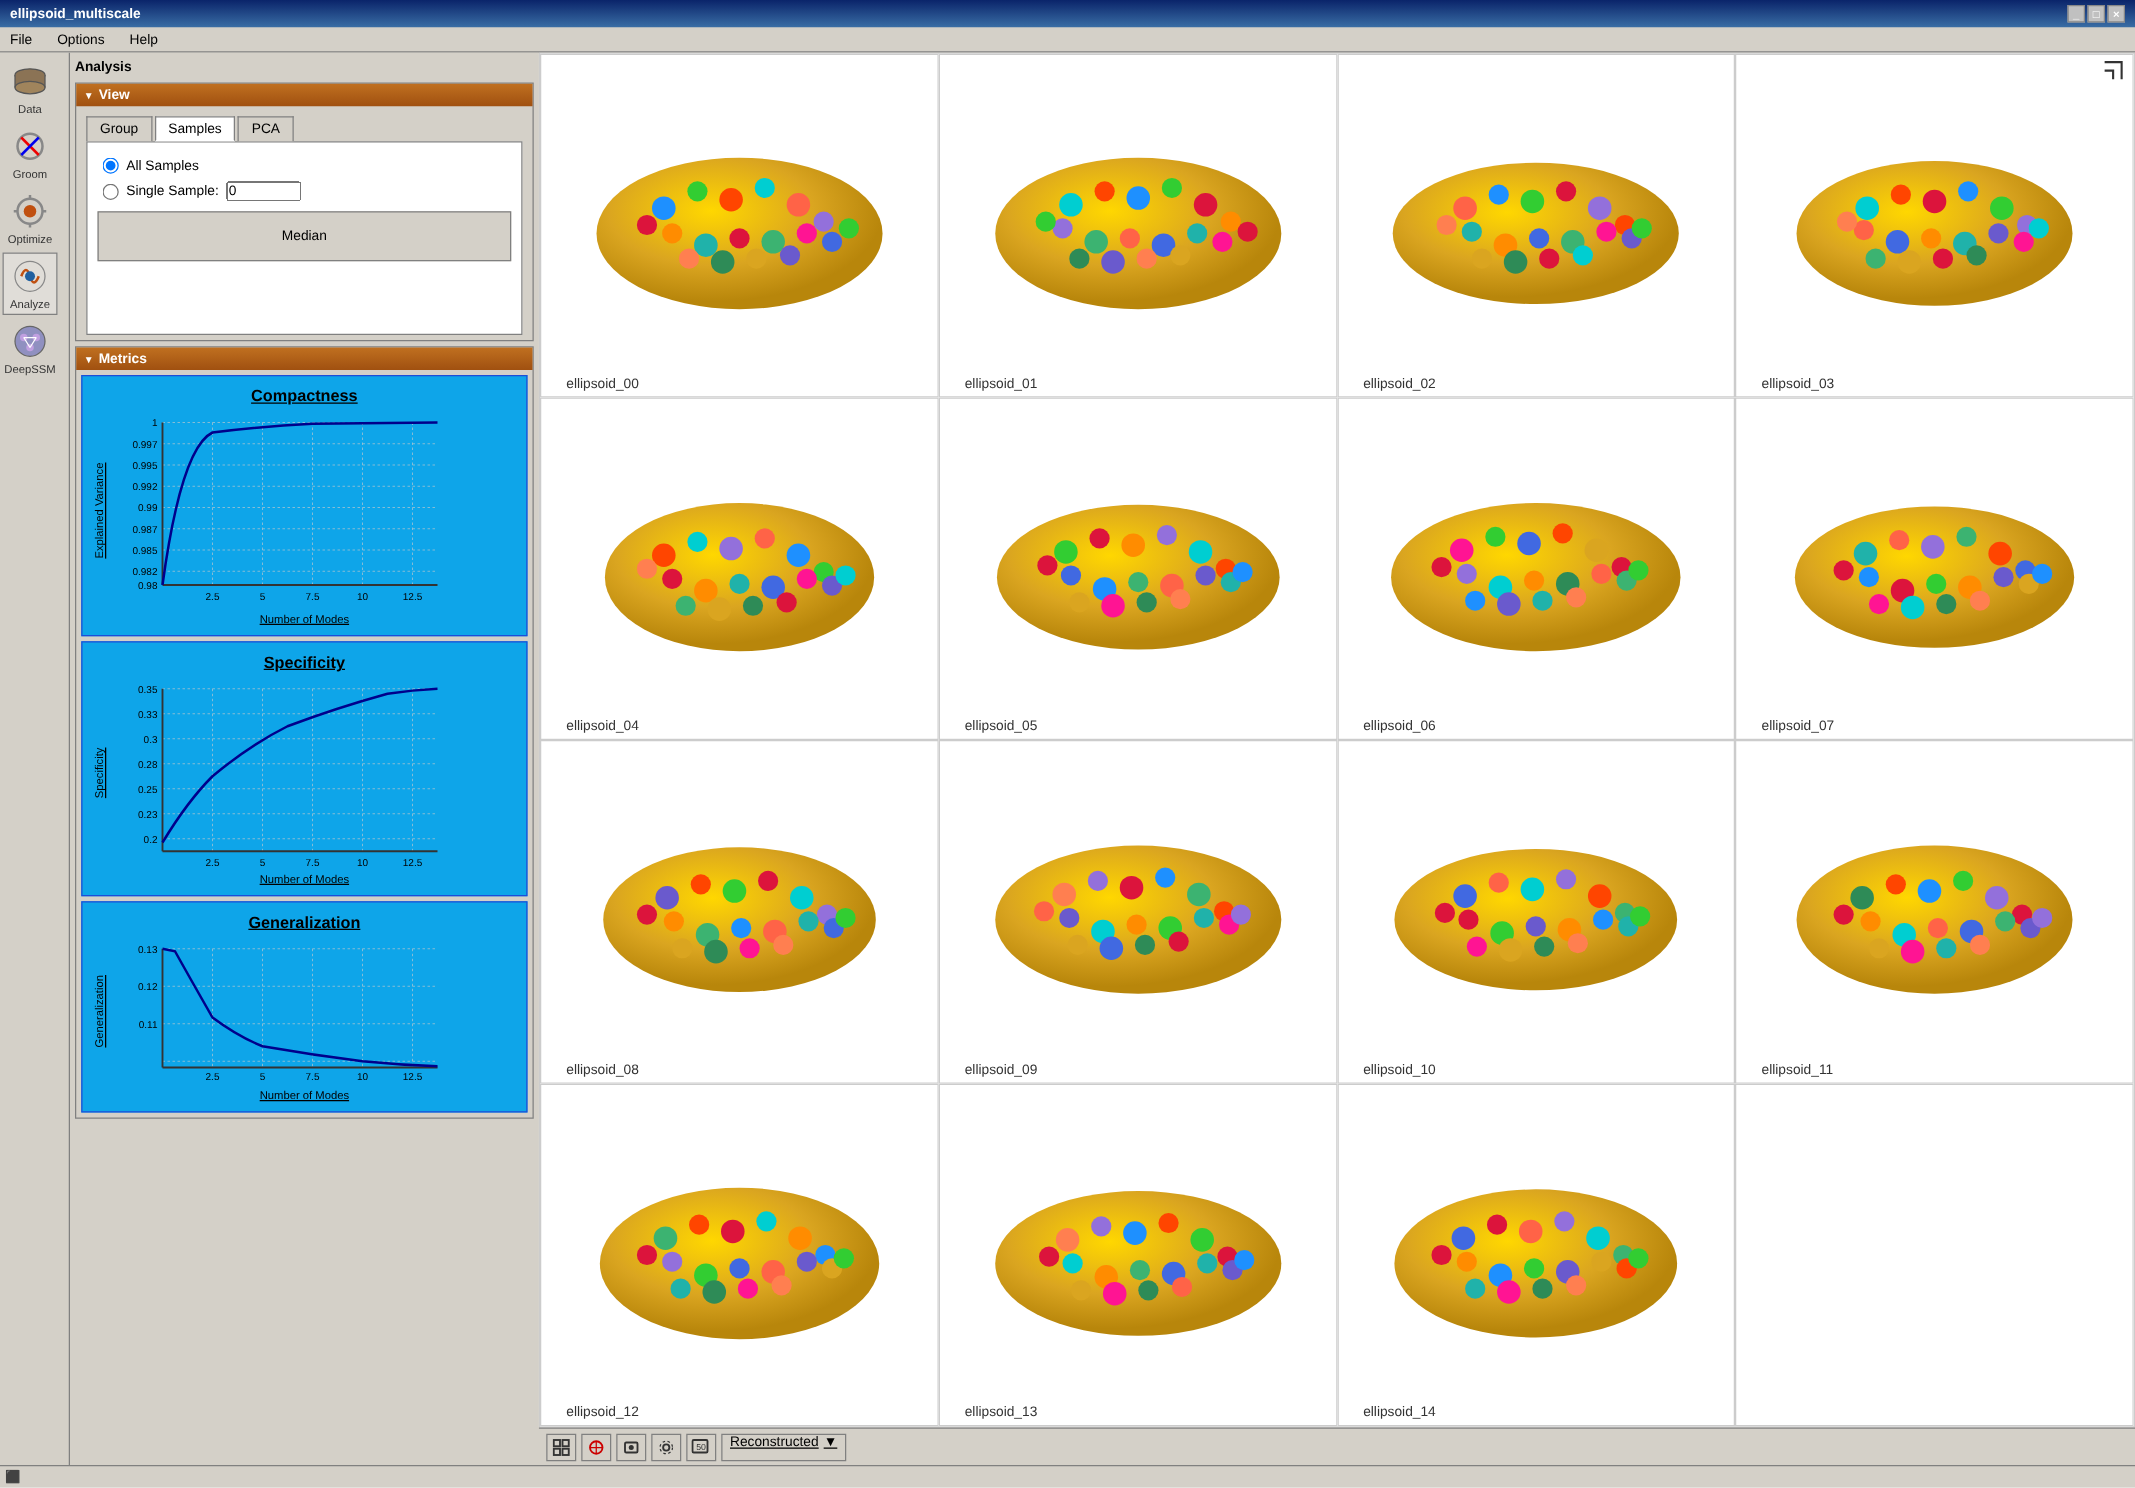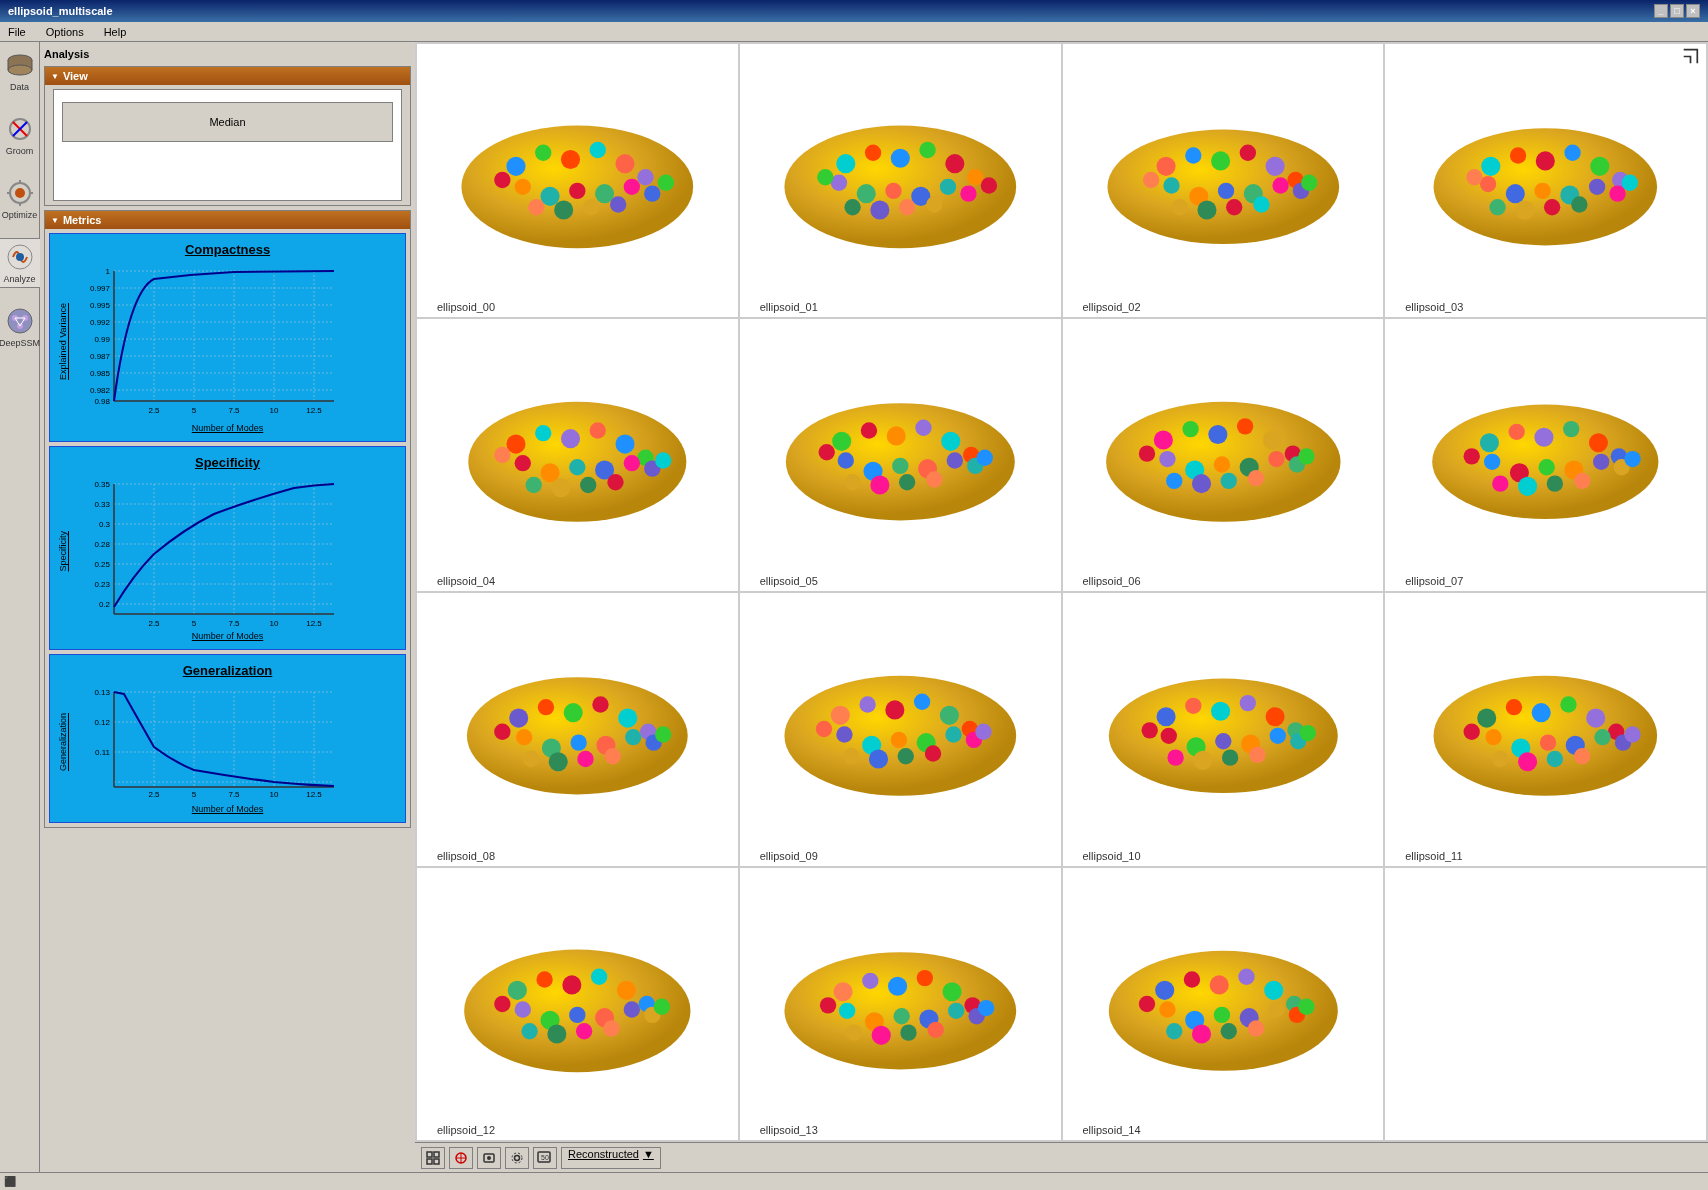--- a/index.html
+++ b/index.html
@@ -70,27 +70,27 @@
       display: flex;
       flex-direction: column;
       padding: 4px;
       gap: 4px;
       overflow-y: auto;
       flex-shrink: 0;
     }
 
     
     .icon-toolbar {
-      width: 40px;
+      width: 56px;
       background: #d4d0c8;
       display: flex;
       flex-direction: column;
-      align-items: center;
+      align-items: flex-start;
       padding: 4px 2px;
-      gap: 14px;
+      gap: 2px;
       border-right: 1px solid #808080;
       flex-shrink: 0;
     }
     .icon-btn {
       width: 44px;
       height: 50px;
       display: flex;
       flex-direction: column;
       align-items: center;
       justify-content: center;
@@ -392,21 +392,37 @@
 
   <div class="left-panel">
     <div style="font-weight: bold; font-size: 11px; padding: 2px 0;">Analysis</div>
 
     <div class="analysis-panel">
       <div class="panel-title-bar">
         <span class="triangle">▼</span>
         <span>View</span>
       </div>
       <div style="padding: 4px;">
+        <div class="tabs">
+          <div class="tab">Group</div>
+          <div class="tab active">Samples</div>
+          <div class="tab">PCA</div>
+        </div>
         <div class="tab-content">
+          <div class="radio-group">
+            <div class="radio-row">
+              <input type="radio" name="sample-sel" checked="" style="">
+              <label>All Samples</label>
+            </div>
+            <div class="radio-row">
+              <input type="radio" name="sample-sel" style="">
+              <label>Single Sample:</label>
+              <input type="number" style="width: 60px; font-size: 11px;" value="0">
+            </div>
+          </div>
           <button class="median-btn">Median</button>
           <div style="height: 50px;"></div>
         </div>
       </div>
     </div>
 
     <div class="metrics-panel">
       <div class="panel-title-bar">
         <span class="triangle">▼</span>
         <span>Metrics</span>

